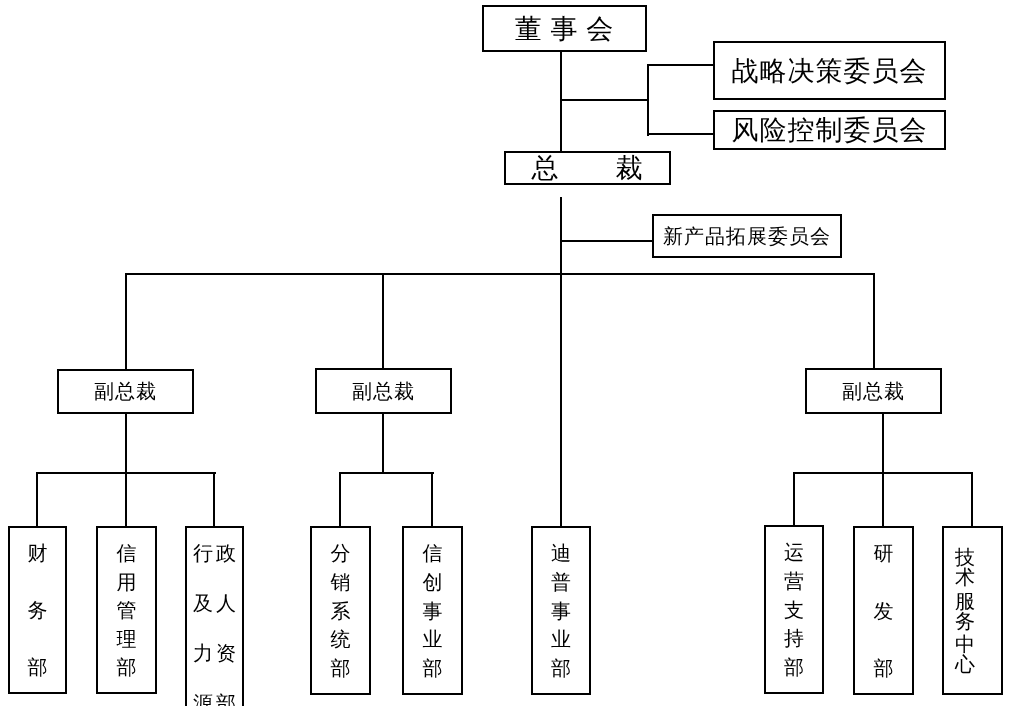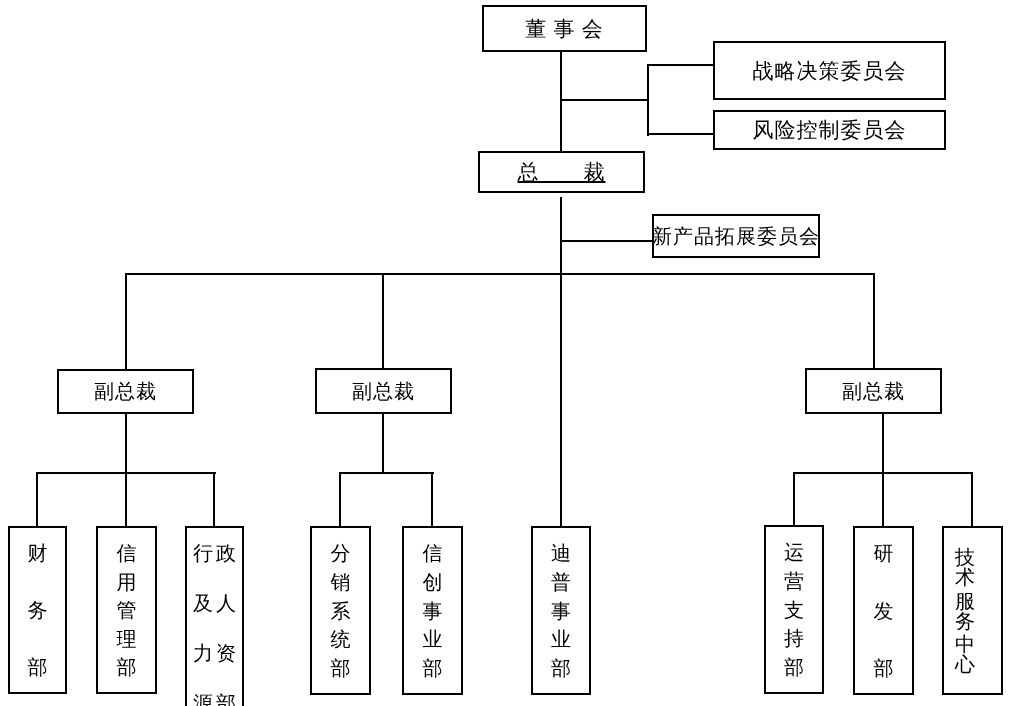--- a/index.html
+++ b/index.html
@@ -14,21 +14,21 @@
   }
   
   .node {
     position: absolute;
     box-sizing: border-box;
     border: 2px solid #000;
     background: #fff;
     display: flex;
     align-items: center;
     justify-content: center;
-    font-size: 21px;
+    font-size: 27px;
     letter-spacing: 1px;
     white-space: pre;
   }
   
   .vnode {
     position: absolute;
     box-sizing: border-box;
     border: 2px solid #000;
     background: #fff;
     display: flex;
@@ -87,23 +87,23 @@
   <div class="hline" style="left:793px; top:472px; width:180px;"></div>
   <div class="vline" style="left:793px; top:472px; height:55px;"></div>
   <div class="vline" style="left:971px; top:472px; height:55px;"></div>
 
   <div class="node" style="left:482px; top:5px;   width:165px; height:47px;">董 事 会</div>
 
   <div class="node" style="left:713px; top:41px;  width:233px; height:59px;">战略决策委员会</div>
 
   <div class="node" style="left:713px; top:110px; width:233px; height:40px;">风险控制委员会</div>
 
-  <div class="node" style="left:478px; top:151px; width:167px; height:42px;text-decoration:underline;">总　　裁</div>
+  <div class="node" style="left:504px; top:151px; width:167px; height:34px;">总　　裁</div>
 
-  <div class="node" style="left:652px; top:214px; width:168px; height:44px; font-size:20px;">新产品拓展委员会</div>
+  <div class="node" style="left:652px; top:214px; width:190px; height:44px; font-size:20px;">新产品拓展委员会</div>
 
   <div class="node" style="left:57px;  top:369px; width:137px; height:45px; font-size:20px;">副总裁</div>
 
   <div class="node" style="left:315px; top:368px; width:137px; height:46px; font-size:20px;">副总裁</div>
 
   <div class="node" style="left:805px; top:368px; width:137px; height:46px; font-size:20px;">副总裁</div>
 
   <div class="vnode" style="left:8px;   top:526px; width:59px; height:168px;">
       <div class="vrow">财</div>
       <div class="vrow">务</div>

